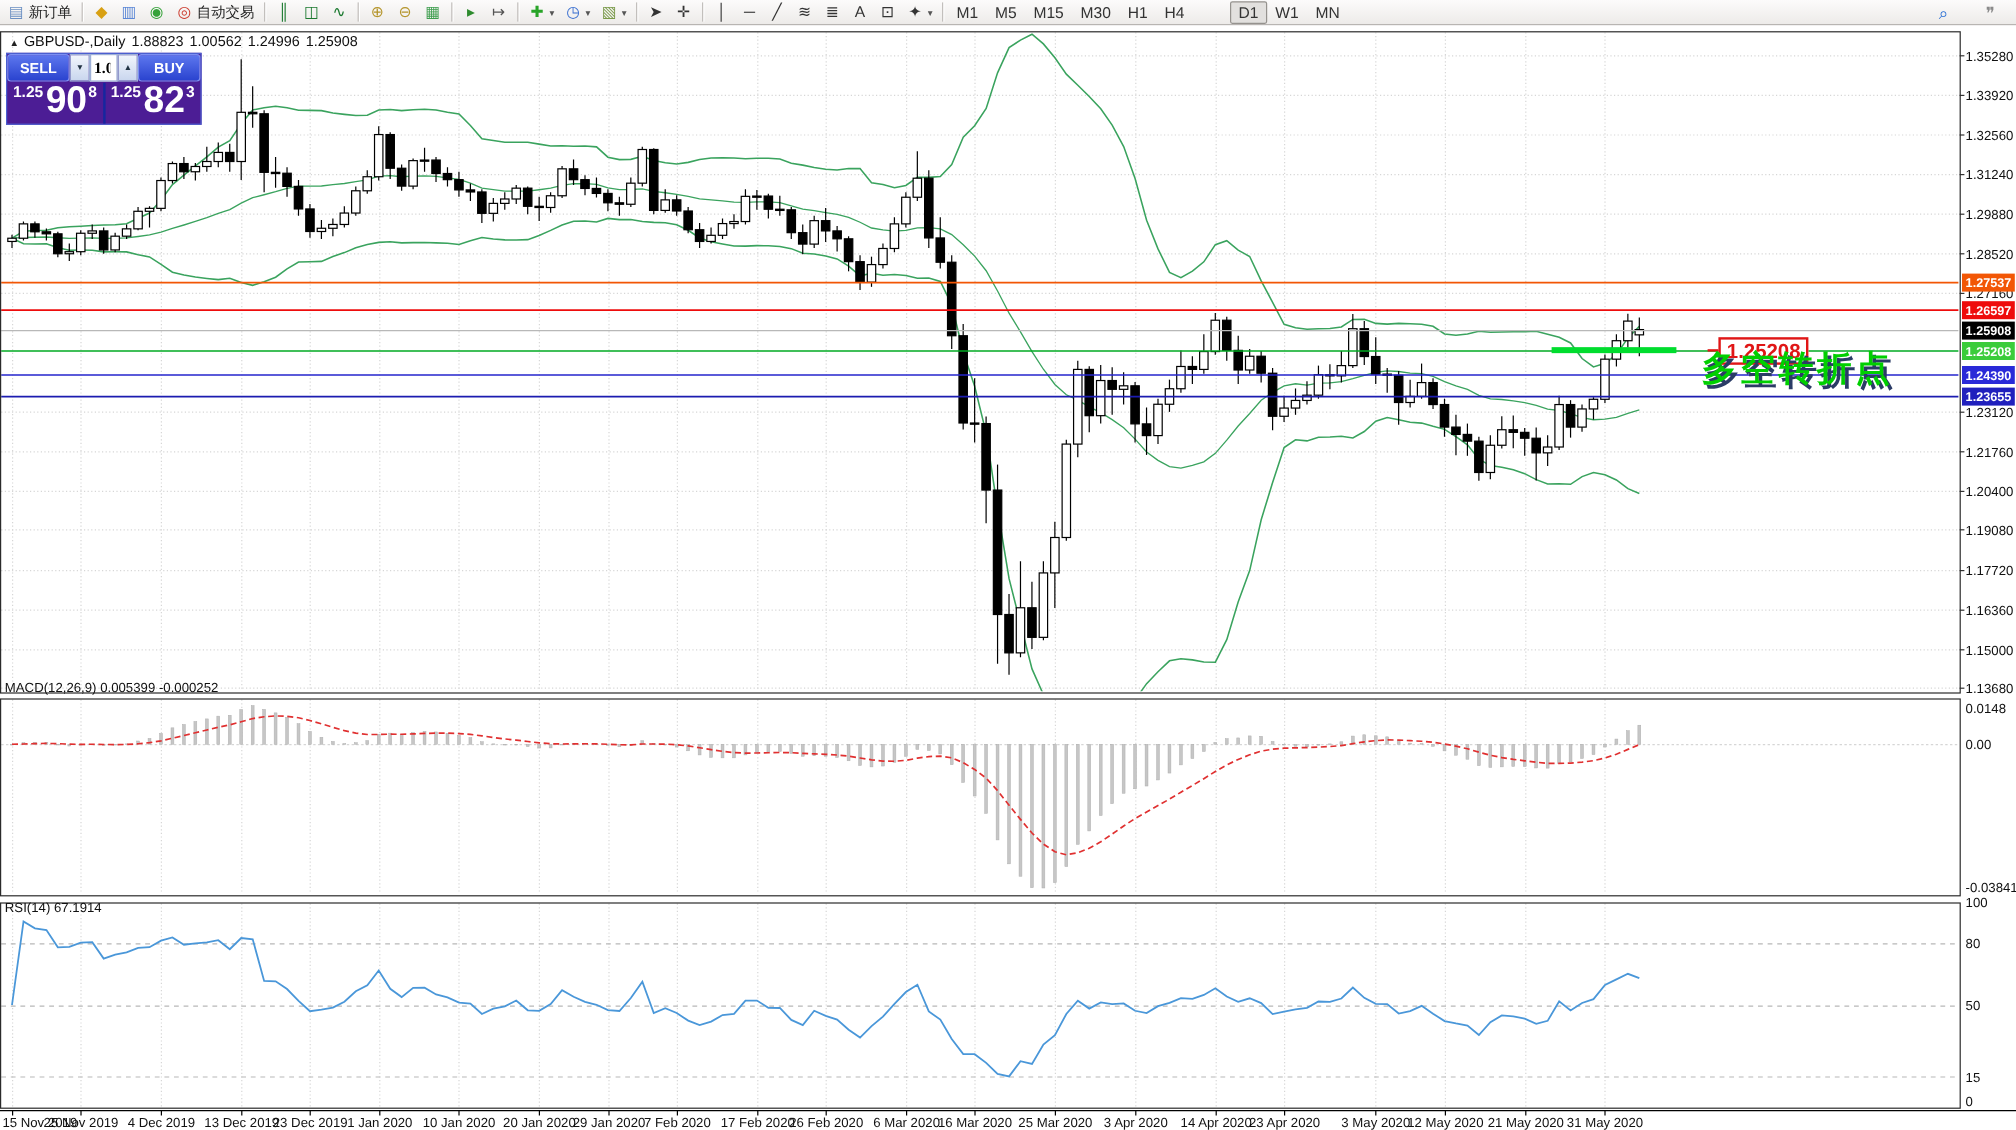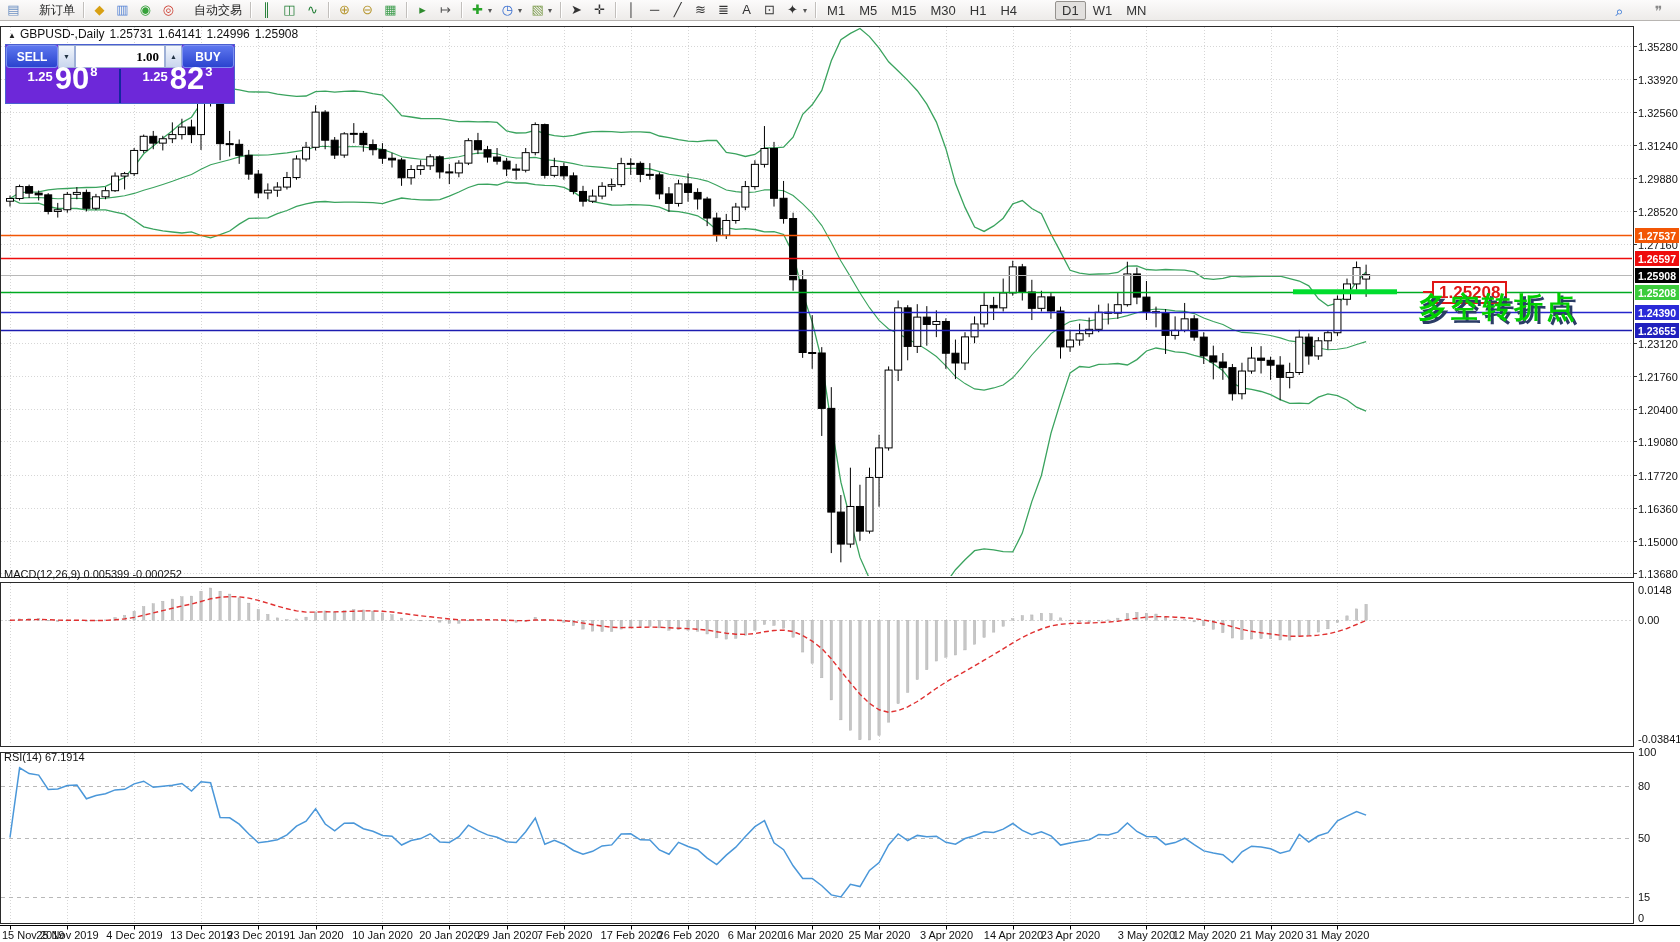--- a/index.html
+++ b/index.html
@@ -3,43 +3,43 @@
 <meta charset="utf-8">
 <style>
   html,body{margin:0;padding:0;}
   body{width:1680px;height:942px;background:#ffffff;font-family:"Liberation Sans",sans-serif;position:relative;overflow:hidden;}
   
   #toolbar{position:absolute;top:0;left:0;width:1680px;height:21px;z-index:40;
     background:linear-gradient(#fcfbfb,#edebe9);border-bottom:1px solid #b8b5b2;
     display:flex;align-items:center;padding-left:2px;box-sizing:border-box;}
   .tbtn{display:flex;align-items:center;height:20px;padding:0 4px;cursor:default;}
   .tbtn .glyph{display:inline-block;min-width:15px;text-align:center;font-size:13px;line-height:20px;}
-  .tbtn .tlabel{font-size:12px;color:#222;margin-left:18px;white-space:nowrap;}
+  .tbtn .tlabel{font-size:12px;color:#222;margin-left:3px;white-space:nowrap;}
   .tbtn .dd{font-size:8px;color:#555;margin-left:3px;}
   .sep{width:1px;height:16px;background:#c2bfbc;box-shadow:1px 0 0 #ffffff;margin:0 4px;}
   .tf{padding:0 6px;height:17px;line-height:17px;font-size:13px;color:#333;border:1px solid transparent;border-radius:2px;}
   .tf.active{background:#e2e0de;border:1px solid #95928e;margin-left:31px;}
   #tb-right{position:absolute;right:10px;top:0;height:21px;display:flex;align-items:center;gap:16px;}
   #tb-right .tbtn .glyph{font-size:14px;}
   
   #chart-svg{position:absolute;top:0;left:0;z-index:1;}
   
   #ohlc-title{position:absolute;top:27px;left:8px;z-index:20;font-size:12px;color:#111;white-space:nowrap;}
   #ohlc-title span{margin-right:5px;}
   #ohlc-title .tri{font-size:8px;margin-right:4px;color:#222;}
-  #ocp{position:absolute;top:44px;left:5px;width:230px;z-index:25;background:#6d28d9;border:1px solid #4b5fd0;box-sizing:border-box;}
+  #ocp{position:absolute;top:44px;left:5px;width:163px;z-index:25;background:#4c1d95;border:1px solid #4b5fd0;box-sizing:border-box;}
   .ocp-top{display:flex;height:23px;}
   .btn-sell,.btn-buy{flex:0 0 50px;background:linear-gradient(#5d77ee,#2a43cf);color:#fff;font-size:12px;font-weight:bold;
     border:1px solid #7c90f2;border-radius:3px;display:flex;align-items:center;justify-content:center;cursor:pointer;}
   .spin{flex:0 0 15px;background:linear-gradient(#f2f6fc,#c9d6ee);border:1px solid #9eb0d6;color:#234;font-size:7px;
     display:flex;align-items:center;justify-content:center;cursor:pointer;}
   .vol{flex:1;min-width:0;border:1px solid #9eb0d6;font-size:13px;font-weight:bold;text-align:right;padding-right:5px;
     font-family:Liberation Serif, serif;box-sizing:border-box;}
   .ocp-prices{display:flex;height:34px;margin-top:1px;}
-  .px{flex:1;display:flex;align-items:center;justify-content:center;color:#fff;padding-bottom:16px;}
+  .px{flex:1;display:flex;align-items:flex-start;justify-content:center;color:#fff;padding-bottom:16px;}
   .px + .px{border-left:2px solid #15279f;}
   .px .sm{font-size:13px;font-weight:bold;margin-right:2px;margin-bottom:4px;}
   .px .big{font-size:31px;font-weight:bold;line-height:27px;}
   .px .sup{font-size:13px;font-weight:bold;margin-bottom:13px;margin-left:1px;}
   #macd-label{position:absolute;top:568px;left:4px;font-size:11px;color:#111;z-index:10;}
   #rsi-label{position:absolute;top:751px;left:4px;font-size:11px;color:#111;z-index:10;}
   #px-annot{position:absolute;top:281px;left:1432px;z-index:12;border:2px solid #e01616;color:#e01616;background:#fff;
     font-size:17px;font-weight:bold;padding:0 5px;line-height:19px;}
   #px-annot::before{content:"";position:absolute;left:-11px;top:8px;width:9px;height:2px;background:#e01616;}
   #cn-annot{position:absolute;top:288px;left:1418px;z-index:12;font-size:29px;font-weight:bold;color:#00cf00;
@@ -823,21 +823,21 @@
       <div class="tbtn">
         <span class="glyph" style="color: rgb(42, 111, 212);">⌕</span>
       </div>
       <div class="tbtn">
         <span class="glyph" style="color: rgb(138, 138, 138);">❞</span>
       </div>
     </div>
   </div>
 
 <div id="ohlc-title">
-  <span class="tri">▲</span><span>GBPUSD-,Daily</span><span>1.25731</span><span>1.64141</span><span>1.24996</span><span>1.25908</span>
+  <span class="tri">▲</span><span>GBPUSD-,Daily</span><span>1.88823</span><span>1.00562</span><span>1.24996</span><span>1.25908</span>
 </div>
 
 <div id="ocp">
   <div class="ocp-top">
     <div class="btn-sell">SELL</div>
     <div class="spin">▼</div>
     <input class="vol" value="1.00" style="">
     <div class="spin">▲</div>
     <div class="btn-buy">BUY</div>
   </div>

